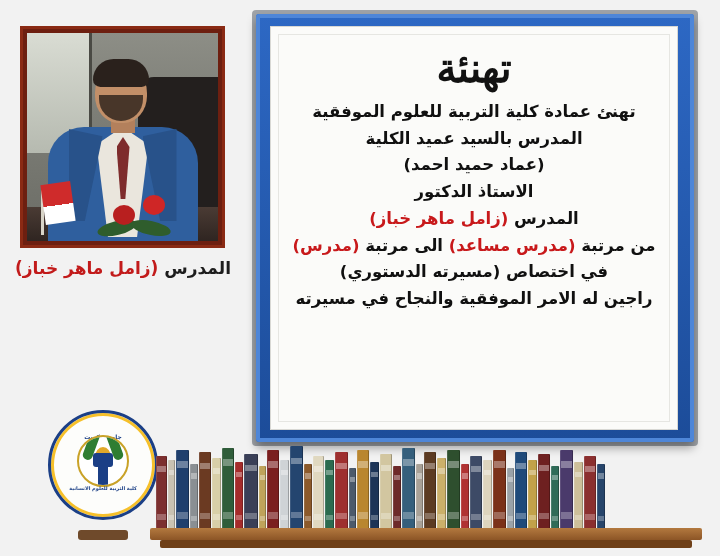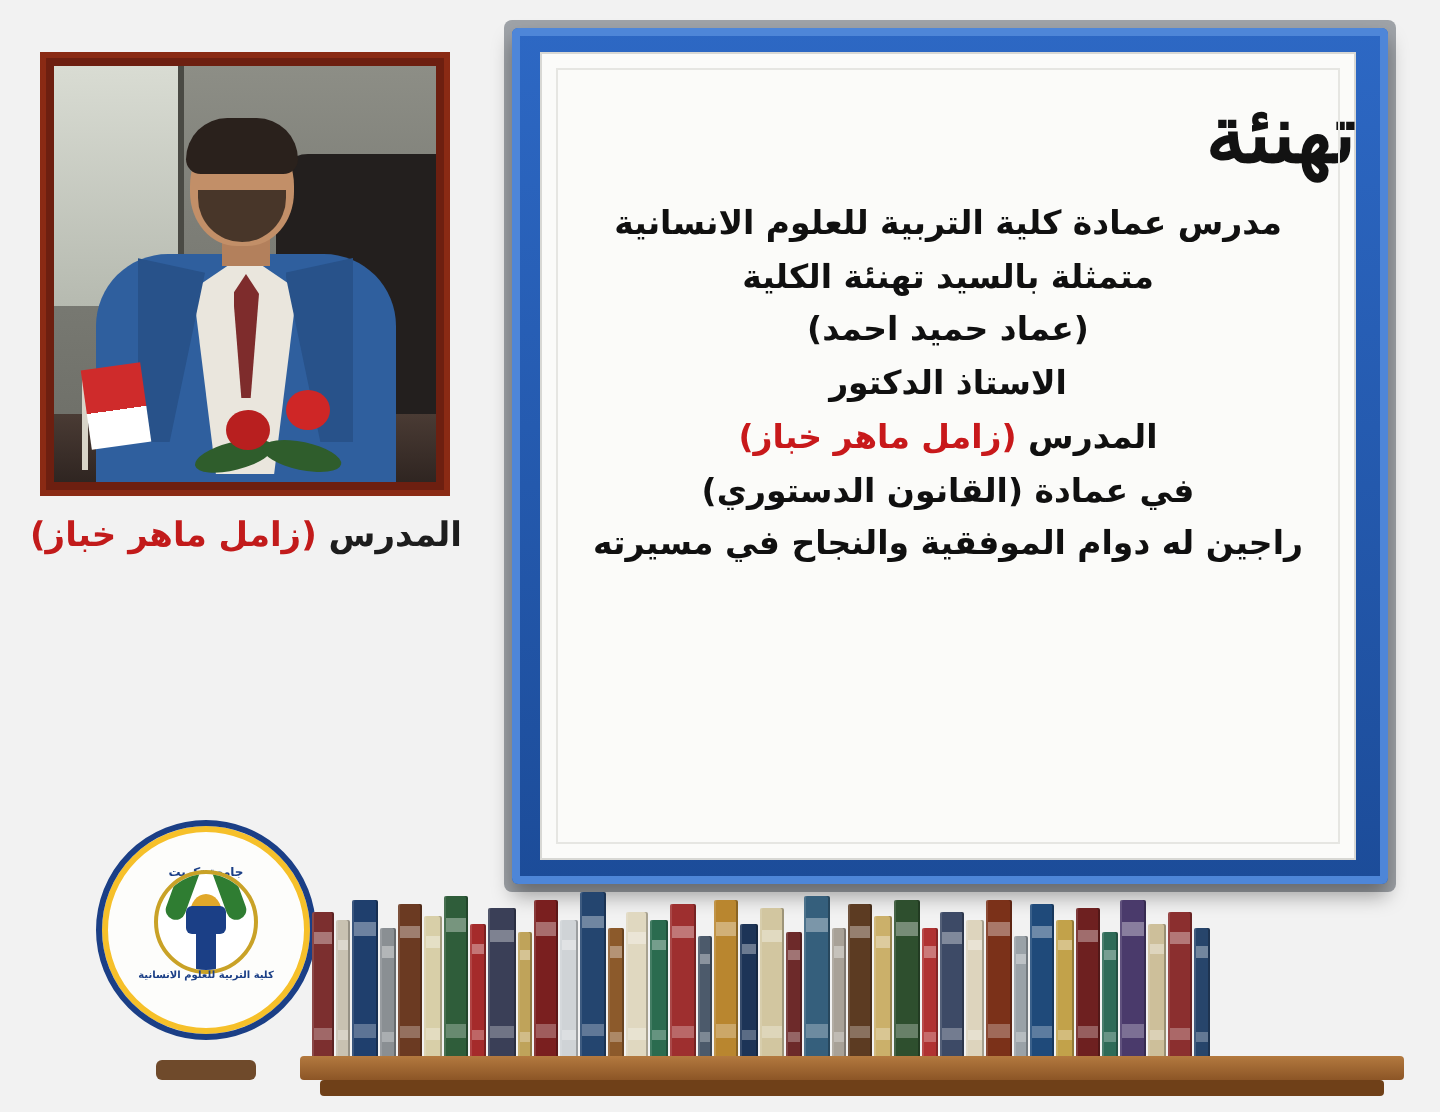--- a/index.html
+++ b/index.html
@@ -287,21 +287,21 @@
   }
   .board-paper::after {
     content: "";
     position: absolute;
     inset: 8px;
     border: 1px solid #e6e6e2;
     pointer-events: none;
   }
   .cert-title {
     margin: 18px 0 8px;
-    text-align: right;
+    text-align: center;
     font-family: "DejaVu Serif", serif;
     font-size: 40px;
     font-weight: bold;
     color: #121212;
     direction: rtl;
     letter-spacing: 0;
   }
   .cert-body {
     direction: rtl;
     text-align: center;
@@ -421,27 +421,28 @@
       <div class="logo-bottom-text">كلية التربية للعلوم الانسانية</div>
     </div>
     <div class="logo-base"></div>
   </div>
 
   <div class="board-shadow"></div>
   <div class="board-frame"></div>
   <div class="board-paper">
     <div class="cert-title">تهنئة</div>
     <div class="cert-body" id="cert-body">
-        <div class="cert-line"><span>مدرس عمادة كلية التربية للعلوم الانسانية</span></div>
-        <div class="cert-line"><span>متمثلة بالسيد تهنئة الكلية</span></div>
+        <div class="cert-line"><span>تهنئ عمادة كلية التربية للعلوم الموفقية</span></div>
+        <div class="cert-line"><span>المدرس بالسيد عميد الكلية</span></div>
         <div class="cert-line"><span>(عماد حميد احمد)</span></div>
         <div class="cert-line"><span>الاستاذ الدكتور</span></div>
         <div class="cert-line"><span>المدرس </span><span class="red">(زامل ماهر خباز)</span></div>
-        <div class="cert-line"><span>في عمادة (القانون الدستوري)</span></div>
-        <div class="cert-line"><span>راجين له دوام الموفقية والنجاح في مسيرته</span></div>
+        <div class="cert-line"><span>من مرتبة </span><span class="red">(مدرس مساعد)</span><span> الى مرتبة </span><span class="red">(مدرس)</span></div>
+        <div class="cert-line"><span>في اختصاص (مسيرته الدستوري)</span></div>
+        <div class="cert-line"><span>راجين له الامر الموفقية والنجاح في مسيرته</span></div>
       </div>
   </div>
 
   <div class="shelf">
     <div class="books" id="books">
         <div class="book" style="width: 11px; height: 74px; background: rgb(124, 47, 47);"></div>
         <div class="book" style="width: 7px; height: 70px; background: rgb(201, 194, 178);"></div>
         <div class="book" style="width: 13px; height: 80px; background: rgb(31, 63, 109);"></div>
         <div class="book" style="width: 8px; height: 66px; background: rgb(138, 143, 147);"></div>
         <div class="book" style="width: 12px; height: 78px; background: rgb(107, 58, 34);"></div>

